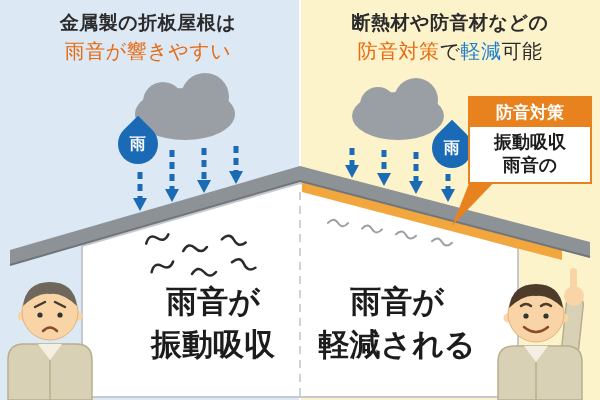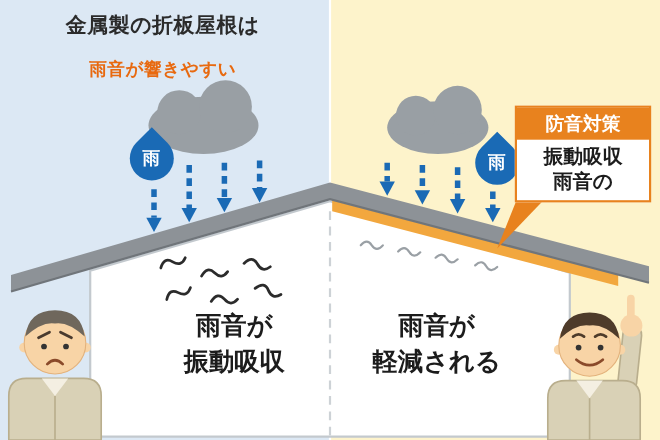--- a/index.html
+++ b/index.html
@@ -11,21 +11,21 @@
   .bg { position:absolute; top:0; height:400px; }
   .bg-left  { left:0;   width:299px; background:#dce8f4; }
   .bg-right { left:301px; width:299px; background:#fdf3cb; }
 
   svg.scene { position:absolute; left:0; top:0; }
 
   .title { position:absolute; text-align:center; }
   .title-left  { left:4px;   top:10px; width:288px; }
   .title-right { left:306px; top:10px; width:288px; }
   .t1 { font-size:19px; font-weight:bold; color:#2b2b2b; letter-spacing:0.5px; }
-  .t2 { font-size:16px; font-weight:bold; color:#2b2b2b; margin-top:17px; letter-spacing:0.5px; }
+  .t2 { font-size:20px; font-weight:normal; color:#2b2b2b; margin-top:2px; letter-spacing:0.5px; }
   .orange { color:#e8690f; }
   .blue   { color:#1d7fd0; }
 
   .drop {
     position:absolute; width:40px; height:40px; background:#1a6ab5;
     border-radius:0 50% 50% 50%; transform:rotate(45deg);
     display:flex; align-items:center; justify-content:center;
   }
   .drop span { transform:rotate(-45deg); color:#fff; font-weight:bold; font-size:16px; }
   .drop-left  { left:118px; top:124px; }
@@ -33,21 +33,21 @@
 
   .callout {
     position:absolute; left:468px; top:96px; width:120px;
     border:2px solid #e8821e; background:#fff; text-align:center;
   }
   .callout-header { background:#e8821e; color:#fff; font-weight:bold; font-size:17px; padding:3px 0; }
   .callout-body { font-weight:bold; font-size:18px; color:#1c1c1c; padding:4px 0 6px; line-height:1.25; }
 
   .caption {
     position:absolute; width:170px; text-align:center;
-    font-size:23px; font-weight:bold; color:#1c1c1c; line-height:1.4;
+    font-size:31px; font-weight:bold; color:#1c1c1c; line-height:1.4;
   }
   .caption-left  { left:128px; top:280px; }
   .caption-right { left:312px; top:280px; }
 </style>
 </head>
 <body>
 
 <div class="stage">
 
   <div class="bg bg-left"></div>
@@ -146,20 +146,24 @@
       <circle cx="526" cy="316" r="2.6" fill="#333"></circle>
       <circle cx="546" cy="316" r="2.6" fill="#333"></circle>
       <path d="M524,327 Q536,337 548,327" stroke="#8a4a2a" stroke-width="2.5" fill="none" stroke-linecap="round"></path>
     </g>
   </svg>
 
   <div class="title title-left">
     <div class="t1">金属製の折板屋根は</div>
     <div class="t2 orange">雨音が響きやすい</div>
   </div>
+  <div class="title title-right">
+    <div class="t1">断熱材や防音材などの</div>
+    <div class="t2"><span class="orange">防音対策</span><span>で</span><span class="blue">軽減</span><span>可能</span></div>
+  </div>
 
   <div class="drop drop-left">
     <span>雨</span>
   </div>
   <div class="drop drop-right">
     <span>雨</span>
   </div>
 
   <div class="callout">
     <div class="callout-header">防音対策</div>

